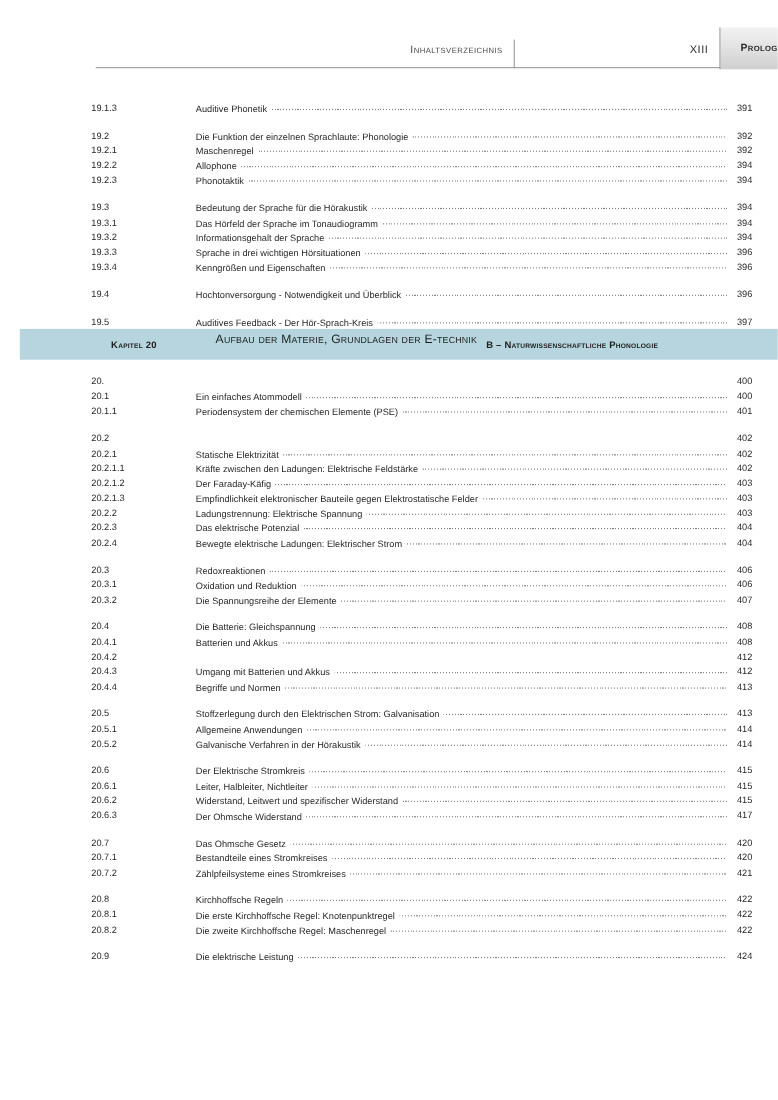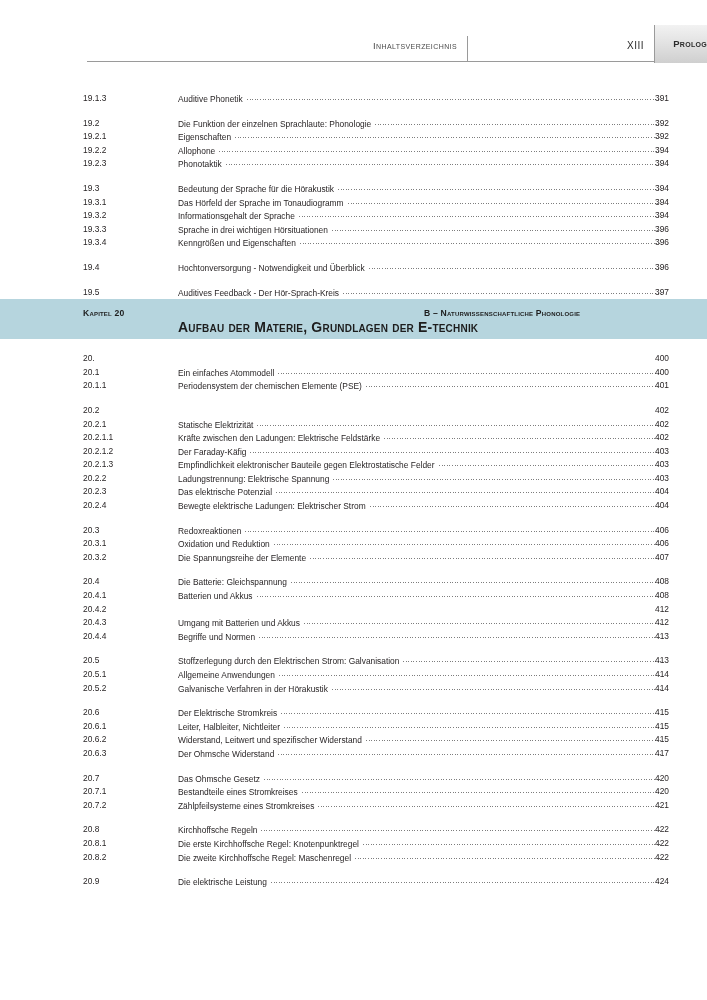--- a/index.html
+++ b/index.html
@@ -137,47 +137,47 @@
     bottom: 2px;
     height: 1px;
     background-image: repeating-linear-gradient(to right,
       #7d7d7d 0px, #7d7d7d 1px, transparent 1px, transparent 2.6px);
   }
   .toc-page {
     position: absolute;
     left: 655px;
     top: 0;
     width: 44px;
-    text-align: left;
+    text-align: center;
     color: #231f20;
   }
 
   
   .chapter-banner {
     position: relative;
-    height: 40px;
-    margin: 0 0 13px 0;
+    height: 28px;
+    margin: 0 0 13px 18px;
     background: #b6d5de;
   }
   .cb-kapitel {
     position: absolute;
     left: 83px;
     top: 9px;
     font-size: 8.6px;
     font-weight: bold;
     font-variant: small-caps;
     letter-spacing: 0.2px;
     color: #1d1d1d;
   }
   .cb-title {
     position: absolute;
     left: 178px;
-    top: 20px;
-    font-size: 14px;
-    font-weight: bold;
+    top: 4px;
+    font-size: 11px;
+    font-weight: normal;
     font-variant: small-caps;
     letter-spacing: 0.2px;
     color: #1d1d1d;
   }
   .cb-part {
     position: absolute;
     left: 424px;
     top: 9px;
     font-size: 8.6px;
     font-weight: bold;
@@ -216,21 +216,21 @@
           <span class="toc-num">19.2</span>
           <span class="toc-body">
             <span class="toc-title">Die Funktion der einzelnen Sprachlaute: Phonologie</span>
             <span class="toc-leader"></span>
           </span>
           <span class="toc-page">392</span>
         </div>
         <div class="toc-row">
           <span class="toc-num">19.2.1</span>
           <span class="toc-body">
-            <span class="toc-title">Eigenschaften</span>
+            <span class="toc-title">Maschenregel</span>
             <span class="toc-leader"></span>
           </span>
           <span class="toc-page">392</span>
         </div>
         <div class="toc-row">
           <span class="toc-num">19.2.2</span>
           <span class="toc-body">
             <span class="toc-title">Allophone</span>
             <span class="toc-leader"></span>
           </span>

